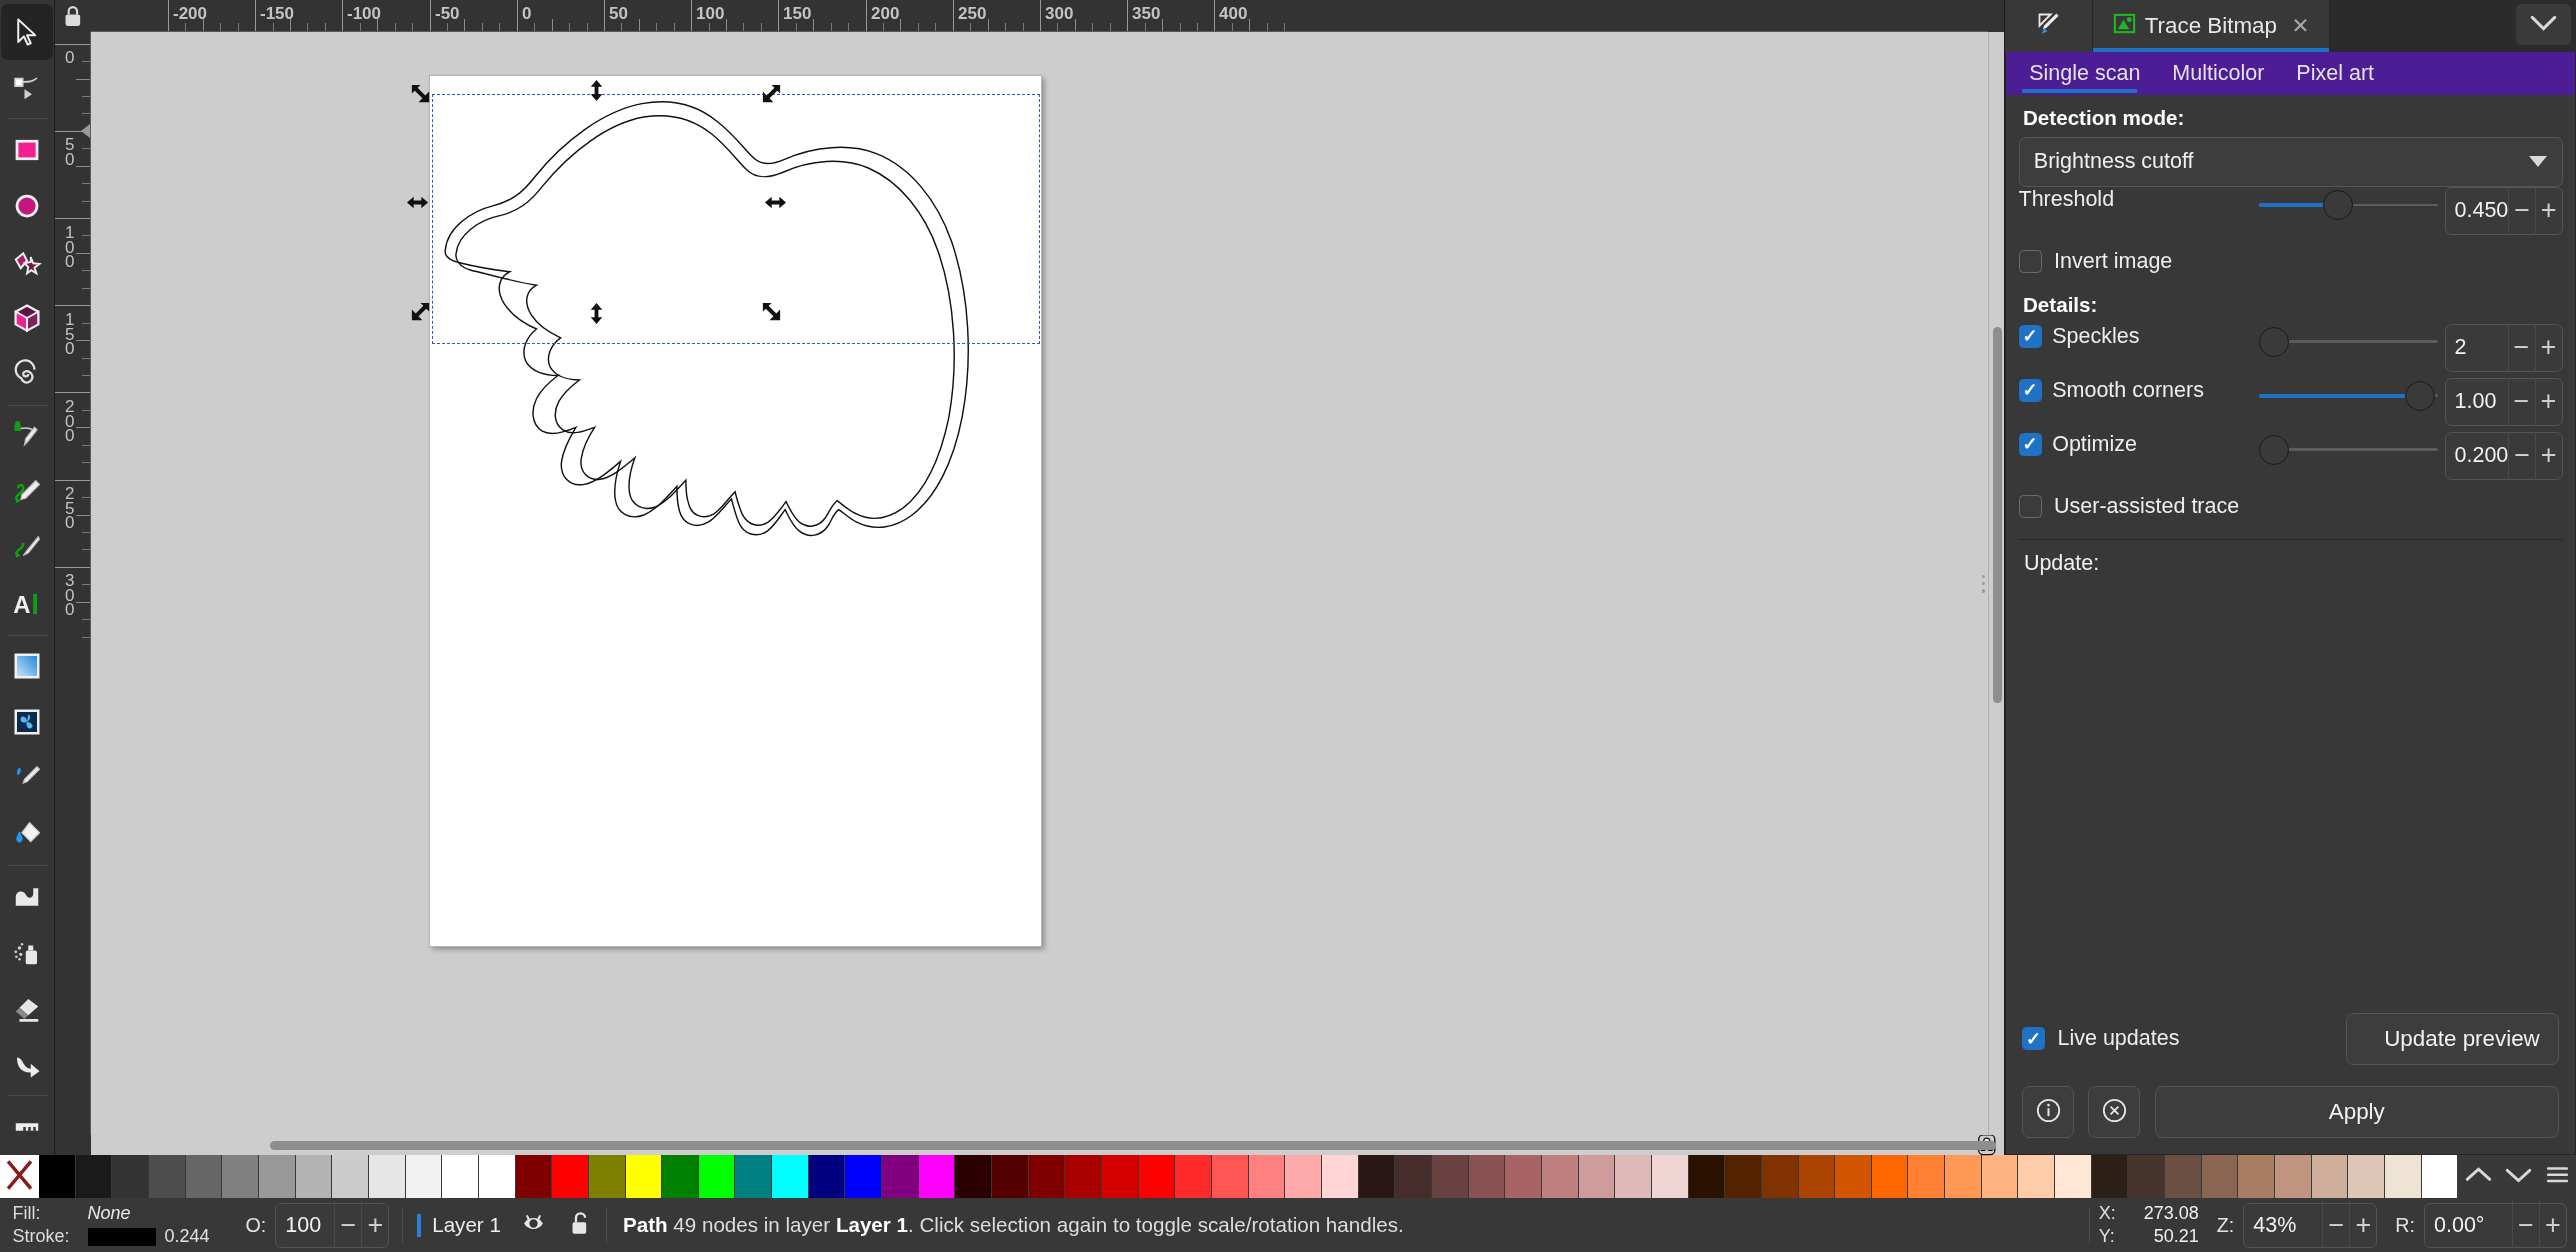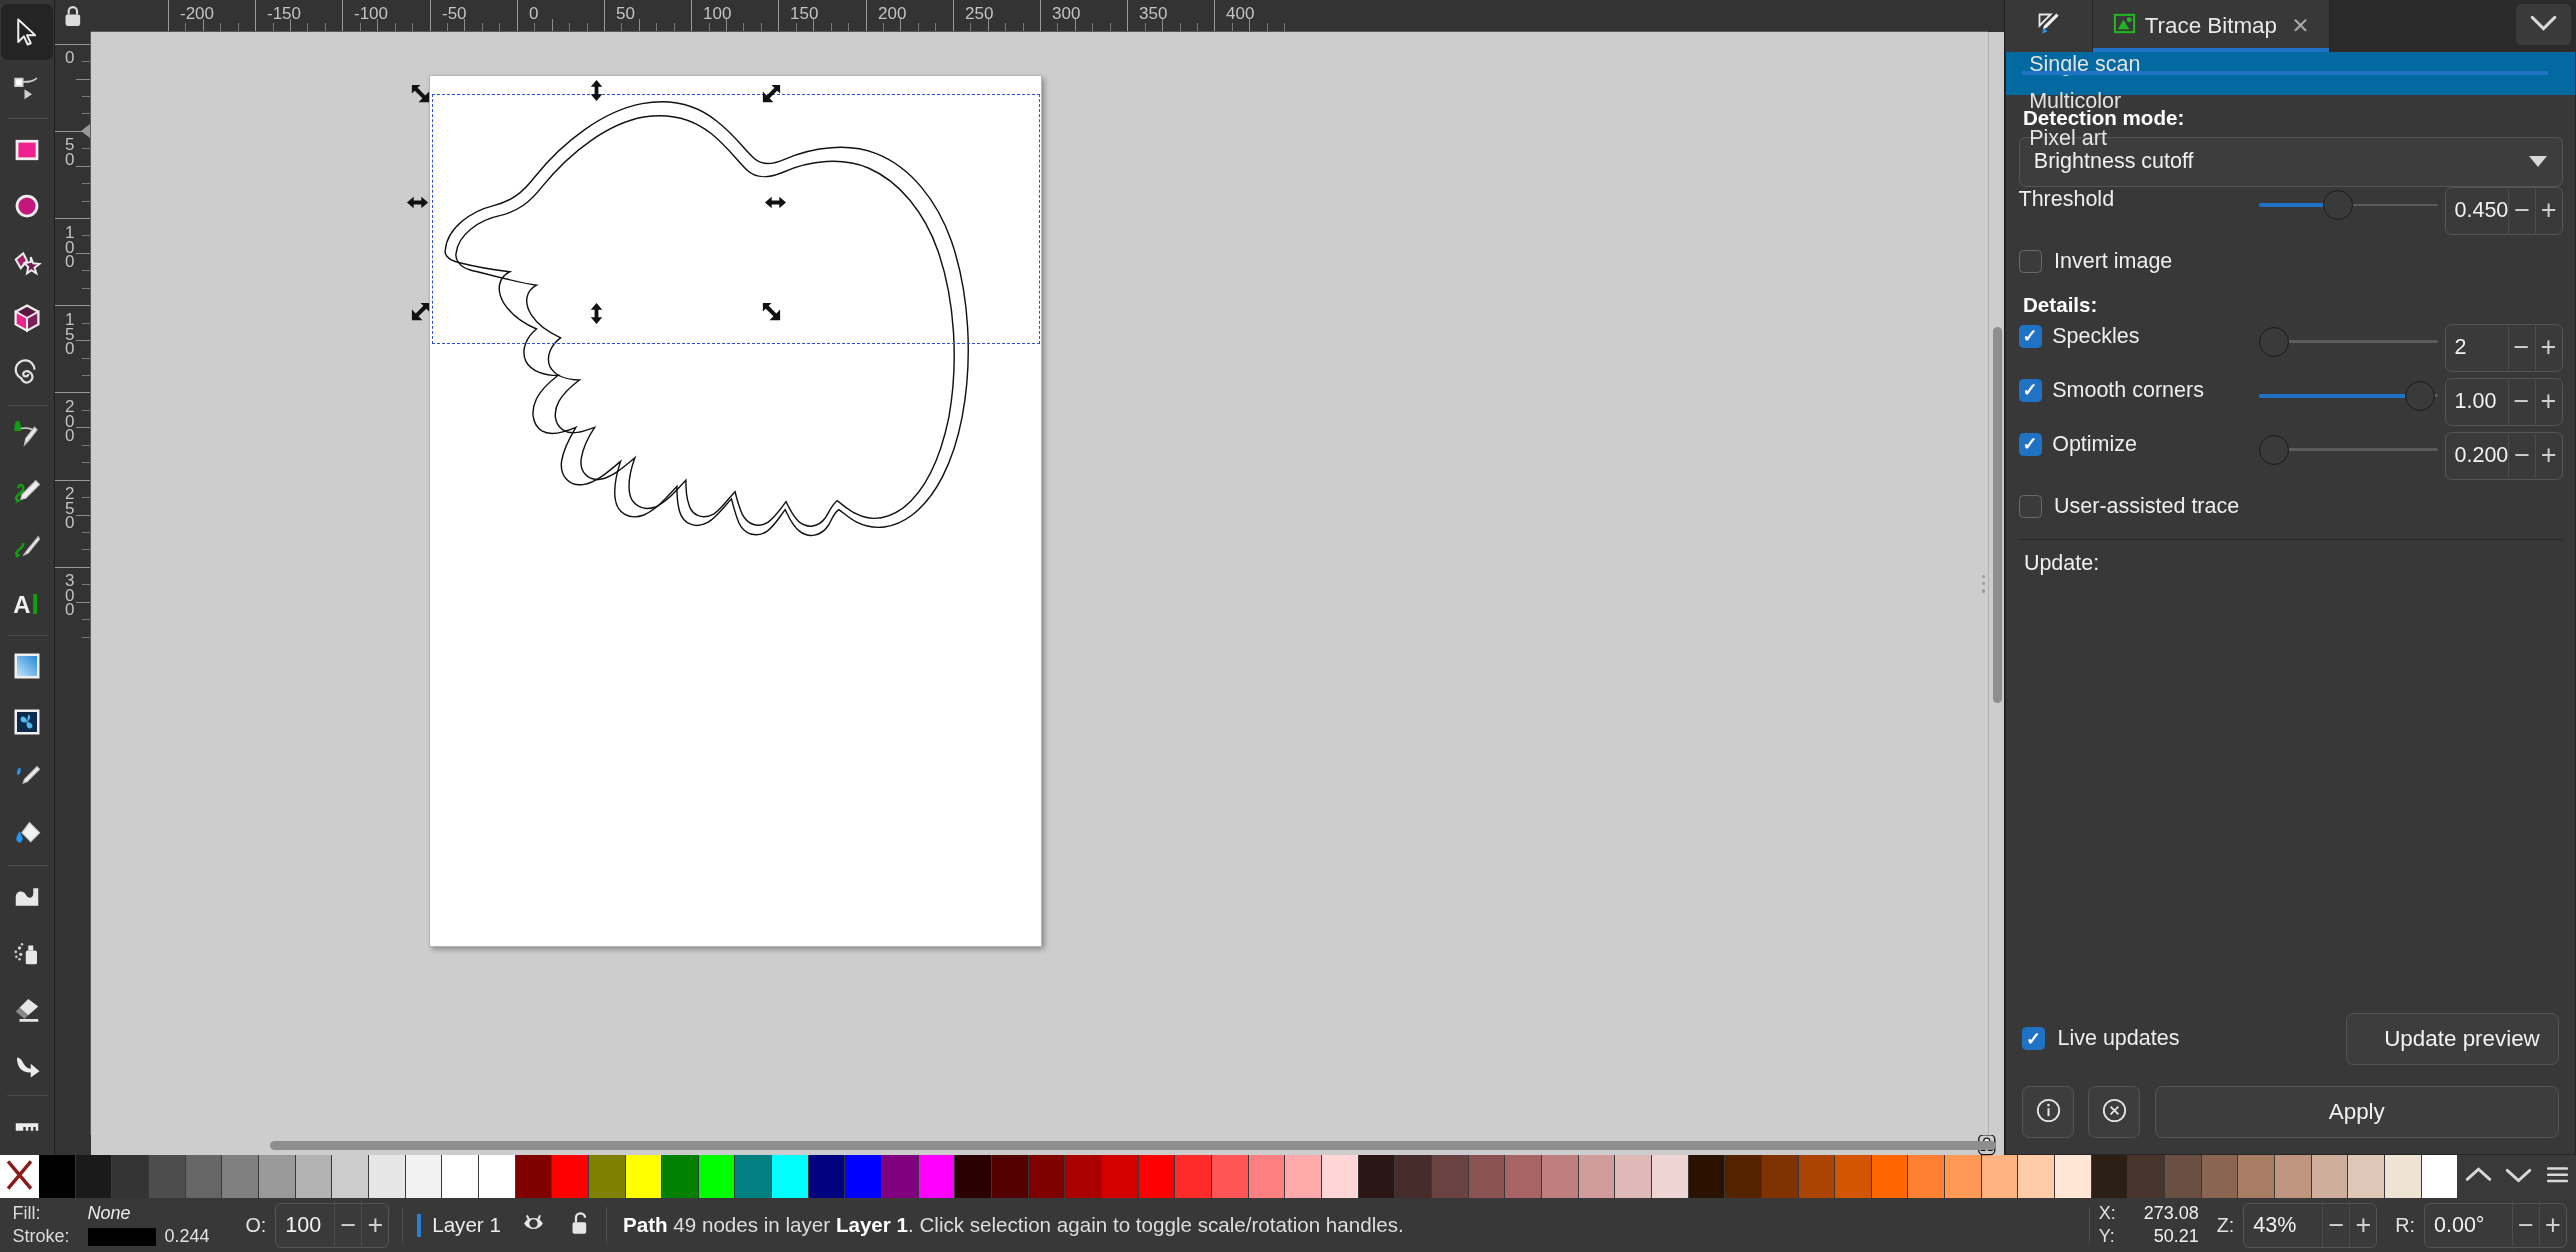--- a/index.html
+++ b/index.html
@@ -34,21 +34,21 @@
   .ruler-row { display: flex; height: 32px; background: #333333; }
   .ruler-corner {
     width: 36px; height: 32px; background: #333333; display:flex;
     align-items:center; justify-content:center;
   }
   .hruler { flex: 1; position: relative; background: #333333; overflow: hidden;
             border-bottom: 0.9px solid #5a5a5a; }
   .hruler .tickmaj { position: absolute; top: 0; width: 0.9px; height: 32px; background: #9a9a9a; }
   .hruler .tickmid { position: absolute; bottom: 0; width: 0.9px; height: 12.5px; background: #8d8d8d; }
   .hruler .tickmin { position: absolute; bottom: 0; width: 0.9px; height: 8px; background: #787878; }
-  .hruler .rlabel { position: absolute; top: 3.6px; font-size: 17px; color: #c3c3c3; padding-left: 12px; }
+  .hruler .rlabel { position: absolute; top: 3.6px; font-size: 17px; color: #c3c3c3; padding-left: 5px; font-weight: bold; }
 
   .canvas-row { display: flex; flex: 1; min-height: 0; }
   .vruler { width: 36px; background: #333333; position: relative; overflow: hidden;
             border-right: 0.9px solid #5a5a5a; }
   .vruler .tickmaj { position: absolute; left: 0; height: 0.9px; width: 36px; background: #9a9a9a; }
   .vruler .tickmid { position: absolute; right: 0; height: 0.9px; width: 14.3px; background: #8d8d8d; }
   .vruler .tickmin { position: absolute; right: 0; height: 0.9px; width: 8px; background: #787878; }
   .vruler .rlabel {
     position: absolute; left: 8px; font-size: 17px; color: #c3c3c3;
     writing-mode: vertical-rl; text-orientation: upright; letter-spacing: -4.5px; line-height: 0.78;
@@ -102,21 +102,21 @@
   .dock-tab .closex { color: #a8a8a8; font-size: 21.5px; margin-left: 5.4px; }
   .dock-tabbar-fill { flex: 1; background: #2b2b2b; }
   .dock-collapse {
     width: 55px; display: flex; align-items: center; justify-content: center;
     background: #3a3a3a; margin: 3.6px 5.4px 7.2px 0; border-radius: 5.4px;
   }
 
   .dock-body { flex: 1; background: #383838; margin: 0; display:flex; flex-direction: column;
                border: 0.9px solid #262626; border-top: none; min-height: 0; }
 
-  .subtabs { display: flex; gap: 12px; padding: 0 7.2px; background: #0369a1; height: 43px; flex-direction: column; }
+  .subtabs { display: flex; gap: 0; padding: 0 7.2px; background: #4c1d95; height: 43px; }
   .subtab {
     position: relative; display: flex; align-items: center; padding: 0 16px;
     color: #e3e3e3; font-size: 21.5px;
   }
   .subtab.active::after {
     content:""; position:absolute; left: 9px; right: 19.7px; bottom: 1.8px; height: 4.5px; background: #1f72c4;
   }
 
   .panel-scroll { flex: 1; overflow: hidden; padding: 0 12.5px; min-height: 0; }
 

